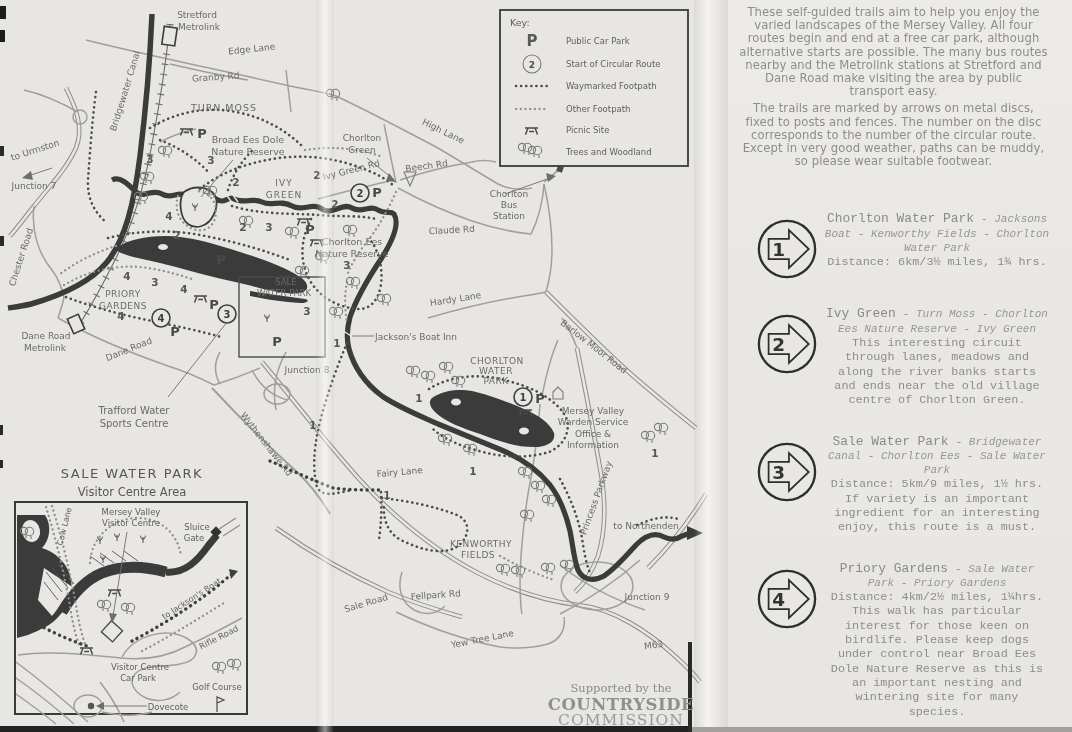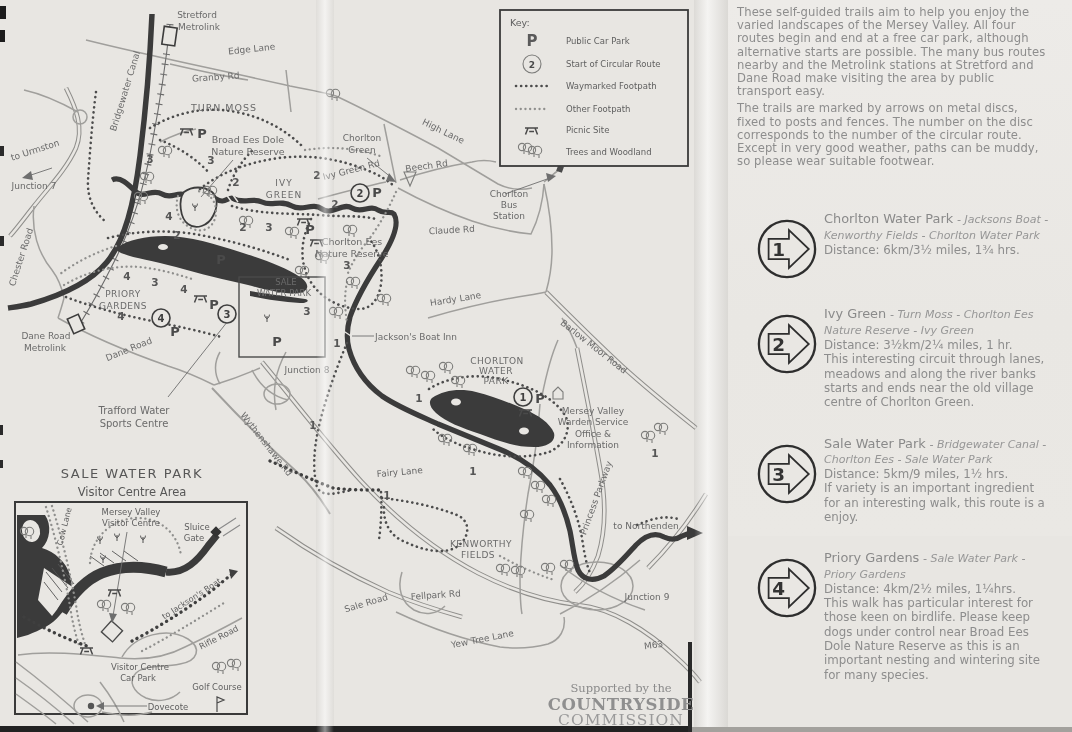--- a/index.html
+++ b/index.html
@@ -1,34 +1,34 @@
 <!DOCTYPE html>
 <html><head>
 <meta charset="utf-8">
 <style>
   html,body{margin:0;padding:0;background:#d8d6d2;}
   .sheet{position:relative;width:1072px;height:732px;overflow:hidden;
-         font-family:"DejaVu Sans", sans-serif;background:#e8e6e2;}
+         font-family:"DejaVu Sans", sans-serif;background:#e8e6e2;text-align:center;}
   
   #map{position:absolute;left:0;top:0;}
   
   .crease{position:absolute;top:0;height:732px;pointer-events:none;}
   .crease.c1{left:316px;width:18px;background:linear-gradient(90deg,rgba(0,0,0,0.035),rgba(255,255,255,0.5),rgba(0,0,0,0.04));}
   .crease.c2{left:694px;width:34px;background:linear-gradient(90deg,rgba(0,0,0,0.05),rgba(255,255,255,0.55) 40%,rgba(0,0,0,0.06));}
   
   .panel{position:absolute;left:728px;top:0;width:344px;height:536px;
          background:linear-gradient(180deg,#edebe8,#e9e7e3 60%,#eae8e4);
          box-sizing:border-box;padding:2px 22px 0 9px;color:#8d8d8d;}
   .intro{font-size:11.6px;line-height:13.2px;margin:4px 0 0 0;letter-spacing:0.1px;}
   .intro.p2{margin-top:4px;}
   .routes{margin-top:44px;}
   .route{display:flex;margin-bottom:27px;}
   .badge-col{flex:none;width:87px;padding-left:19px;box-sizing:border-box;}
   .badge{display:block;margin-top:6px;}
-  .route-body{flex:1;font-size:11.8px;line-height:14.3px;}
+  .route-body{flex:1;font-size:11.8px;line-height:14.3px;font-family:Liberation Mono, monospace;}
   .rt{font-size:12.9px;color:#8a8a8a;}
   .rs{font-style:italic;font-size:11px;color:#969696;}
   .rd,.rx{color:#8d8d8d;}
   
   .road{fill:none;stroke:#a09f9c;stroke-width:1.5;}
   .road.w{stroke-width:1.9;}
   .r2a{fill:none;stroke:#8f8e8b;stroke-width:4.6;}
   .r2b{fill:none;stroke:#e8e6e2;stroke-width:2.6;}
   .way{fill:none;stroke:#4c4c4c;stroke-width:2.6;stroke-dasharray:0.1 5;stroke-linecap:round;}
   .oth{fill:none;stroke:#8f8f8d;stroke-width:2.3;stroke-dasharray:0.1 4.6;stroke-linecap:round;}
@@ -426,38 +426,37 @@
       <div class="badge-col">
         <svg class="badge" width="62" height="62" viewBox="0 0 64 64">
           <circle cx="32" cy="32" r="29" fill="#e9e7e3" stroke="#2e2e2e" stroke-width="2.4"></circle>
           <path d="M13,21.5 H34 V12.5 L54.5,32 L34,51.5 V42.5 H13 Z" fill="#e9e7e3" stroke="#2e2e2e" stroke-width="1.8"></path>
           <text x="23.5" y="39" text-anchor="middle" font-size="19" font-weight="bold" fill="#333">2</text>
         </svg>
       </div>
       <div class="route-body">
         <span class="rt">Ivy Green</span>
         <span class="rs">- Turn Moss - Chorlton Ees Nature Reserve - Ivy Green</span>
-        <div class="rd">Distance: 3½km/2¼ miles, 1 hr.</div>
         <div class="rx">This interesting circuit through lanes, meadows and along the river banks starts and ends near the old village centre of Chorlton Green.</div>
       </div>
     </div>
 
     <div class="route">
       <div class="badge-col">
         <svg class="badge" width="62" height="62" viewBox="0 0 64 64">
           <circle cx="32" cy="32" r="29" fill="#e9e7e3" stroke="#2e2e2e" stroke-width="2.4"></circle>
           <path d="M13,21.5 H34 V12.5 L54.5,32 L34,51.5 V42.5 H13 Z" fill="#e9e7e3" stroke="#2e2e2e" stroke-width="1.8"></path>
           <text x="23.5" y="39" text-anchor="middle" font-size="19" font-weight="bold" fill="#333">3</text>
         </svg>
       </div>
       <div class="route-body">
         <span class="rt">Sale Water Park</span>
         <span class="rs">- Bridgewater Canal - Chorlton Ees - Sale Water Park</span>
         <div class="rd">Distance: 5km/9 miles, 1½ hrs.</div>
-        <div class="rx">If variety is an important ingredient for an interesting walk, this route is a enjoy.</div>
+        <div class="rx">If variety is an important ingredient for an interesting enjoy, this route is a must.</div>
       </div>
     </div>
 
     <div class="route">
       <div class="badge-col">
         <svg class="badge" width="62" height="62" viewBox="0 0 64 64">
           <circle cx="32" cy="32" r="29" fill="#e9e7e3" stroke="#2e2e2e" stroke-width="2.4"></circle>
           <path d="M13,21.5 H34 V12.5 L54.5,32 L34,51.5 V42.5 H13 Z" fill="#e9e7e3" stroke="#2e2e2e" stroke-width="1.8"></path>
           <text x="23.5" y="39" text-anchor="middle" font-size="19" font-weight="bold" fill="#333">4</text>
         </svg>

